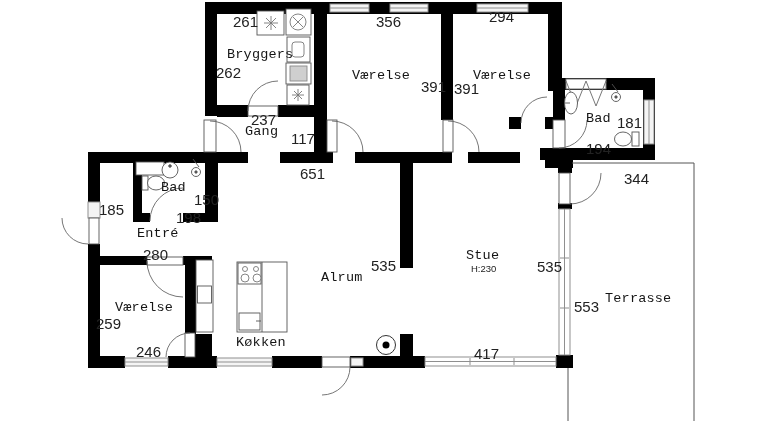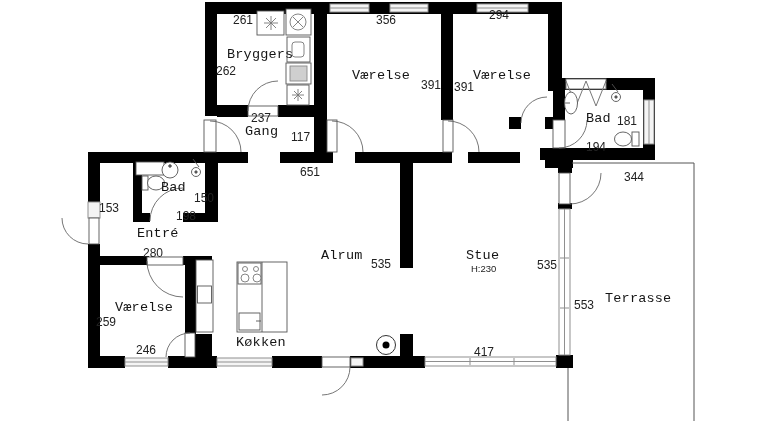--- a/index.html
+++ b/index.html
@@ -3,21 +3,21 @@
 <meta charset="utf-8">
 <style>
   html,body{margin:0;padding:0;background:#fff;}
   .plan{
     position:relative;width:768px;height:422px;background:#ffffff;
     font-family:"Liberation Sans", sans-serif;overflow:hidden;
   }
   .plan svg{position:absolute;left:0;top:0;}
   .lbl{position:absolute;color:#111;white-space:nowrap;}
   .room{font-size:13.5px;letter-spacing:.2px;color:#151515;font-family:Liberation Mono, monospace;}
-  .dim{font-size:12px;color:#222;text-align:right;}
+  .dim{font-size:15px;color:#222;text-align:right;}
   .sub{font-size:9.5px;color:#222;}
 </style>
 </head>
 <body>
 
 <div class="plan">
 
   <svg width="768" height="422" viewBox="0 0 768 422">
 
     <g fill="#000">
@@ -231,40 +231,40 @@
     </g>
   </svg>
 
   <div class="lbl room" style="left:227px;top:47px">Bryggers</div>
   <div class="lbl room" style="left:352px;top:68px">Værelse</div>
   <div class="lbl room" style="left:473px;top:68px">Værelse</div>
   <div class="lbl room" style="left:586px;top:111px">Bad</div>
   <div class="lbl room" style="left:245px;top:124px">Gang</div>
   <div class="lbl room" style="left:161px;top:180px">Bad</div>
   <div class="lbl room" style="left:137px;top:226px">Entré</div>
-  <div class="lbl room" style="left:321px;top:248px">Alrum</div>
+  <div class="lbl room" style="left:321px;top:270px">Alrum</div>
   <div class="lbl room" style="left:466px;top:248px">Stue</div>
   <div class="lbl room" style="left:115px;top:300px">Værelse</div>
   <div class="lbl room" style="left:236px;top:335px">Køkken</div>
   <div class="lbl room" style="left:605px;top:291px">Terrasse</div>
   <div class="lbl sub" style="left:471px;top:263px">H:230</div>
 
   <div class="lbl dim" style="left:233px;top:13px">261</div>
   <div class="lbl dim" style="left:216px;top:64px">262</div>
   <div class="lbl dim" style="left:251px;top:111px">237</div>
   <div class="lbl dim" style="left:376px;top:13px">356</div>
   <div class="lbl dim" style="left:489px;top:8px">294</div>
   <div class="lbl dim" style="left:421px;top:78px">391</div>
   <div class="lbl dim" style="left:454px;top:80px">391</div>
   <div class="lbl dim" style="left:617px;top:114px">181</div>
   <div class="lbl dim" style="left:586px;top:140px">194</div>
   <div class="lbl dim" style="left:624px;top:170px">344</div>
   <div class="lbl dim" style="left:291px;top:130px">117</div>
   <div class="lbl dim" style="left:300px;top:165px">651</div>
-  <div class="lbl dim" style="left:99px;top:201px">153</div>
+  <div class="lbl dim" style="left:99px;top:201px">185</div>
   <div class="lbl dim" style="left:194px;top:191px">150</div>
   <div class="lbl dim" style="left:176px;top:209px">198</div>
   <div class="lbl dim" style="left:143px;top:246px">280</div>
   <div class="lbl dim" style="left:371px;top:257px">535</div>
   <div class="lbl dim" style="left:537px;top:258px">535</div>
   <div class="lbl dim" style="left:574px;top:298px">553</div>
   <div class="lbl dim" style="left:96px;top:315px">259</div>
   <div class="lbl dim" style="left:136px;top:343px">246</div>
   <div class="lbl dim" style="left:474px;top:345px">417</div>
 

